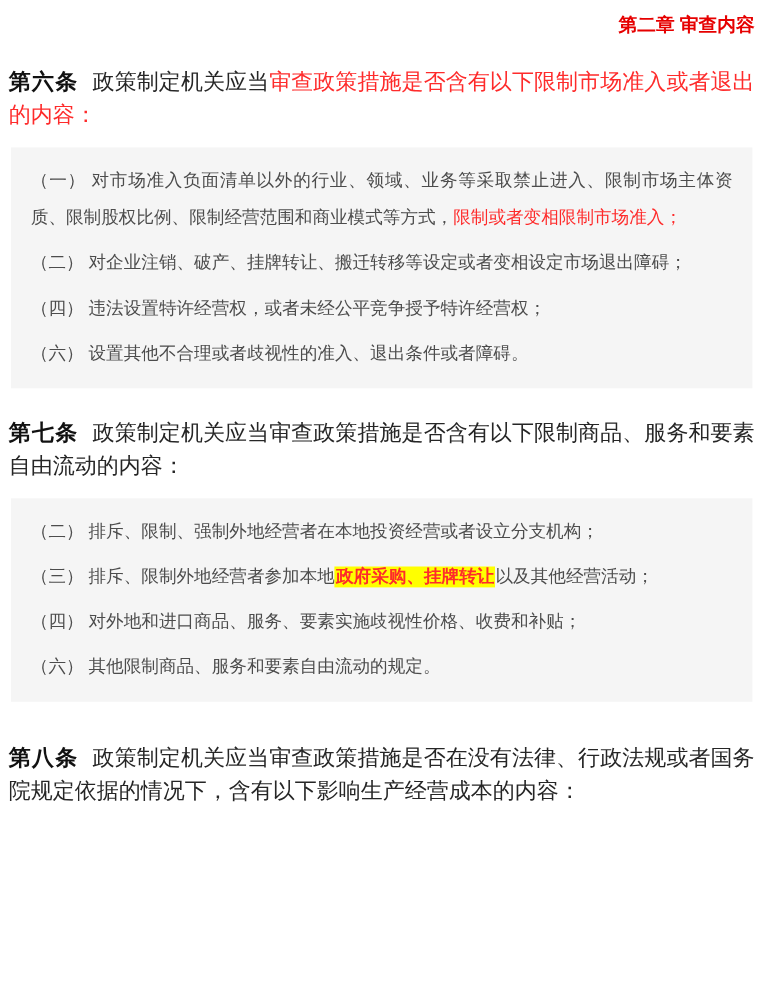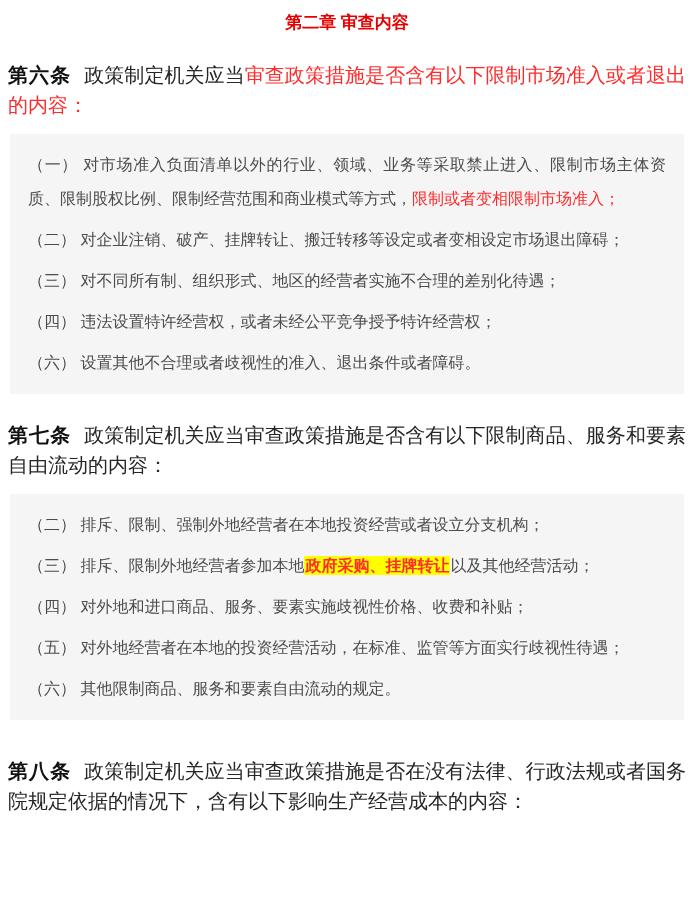--- a/index.html
+++ b/index.html
@@ -6,21 +6,21 @@
   body {
     width: 694px; height: 912px;
     background: #ffffff;
     overflow: hidden;
     font-family: "Liberation Sans", "DejaVu Sans", sans-serif;
   }
   .page { padding: 12px 8px 0 8px; }
 
   .title {
     font-size: 17px; line-height: 22px;
-    font-weight: bold; text-align: center;
+    font-weight: bold; text-align: right;
     color: var(--title_red, #e60000);
   }
 
   .article {
     font-size: 20px; line-height: 30px;
     color: #262626; text-align: justify;
     margin: 26px 0 0 0;
   }
   .article .label {
     font-weight: bold; color: #111111;
@@ -61,30 +61,28 @@
 
 <div class="page">
 
   <div class="title">第二章 审查内容</div>
 
   <p class="article"><span class="label">第六条</span><span>政策制定机关应当</span><span class="red">审查政策措施是否含有以下限制市场准入或者退出的内容：</span></p>
 
   <div class="panel">
     <p class="item"><span>（一） 对市场准入负面清单以外的行业、领域、业务等采取禁止进入、限制市场主体资质、限制股权比例、限制经营范围和商业模式等方式，</span><span class="red">限制或者变相限制市场准入；</span></p>
     <p class="item">（二） 对企业注销、破产、挂牌转让、搬迁转移等设定或者变相设定市场退出障碍；</p>
-    <p class="item">（三） 对不同所有制、组织形式、地区的经营者实施不合理的差别化待遇；</p>
     <p class="item">（四） 违法设置特许经营权，或者未经公平竞争授予特许经营权；</p>
     <p class="item">（六） 设置其他不合理或者歧视性的准入、退出条件或者障碍。</p>
   </div>
 
   <p class="article"><span class="label">第七条</span><span>政策制定机关应当审查政策措施</span><span class="u">是否含有以下限制商品、服务和要素自由流动的内容：</span></p>
 
   <div class="panel">
     <p class="item">（二） 排斥、限制、强制外地经营者在本地投资经营或者设立分支机构；</p>
     <p class="item"><span>（三） 排斥、限制外地经营者参加本地</span><span class="hl">政府采购、挂牌转让</span><span>以及其他经营活动；</span></p>
     <p class="item"><span>（四） 对外地和进口商品、服务、要素实施</span><span class="u">歧视性价格、收费和补贴</span><span>；</span></p>
-    <p class="item">（五） 对外地经营者在本地的投资经营活动，在标准、监管等方面实行歧视性待遇；</p>
     <p class="item">（六） 其他限制商品、服务和要素自由流动的规定。</p>
   </div>
 
   <p class="article a8"><span class="label">第八条</span><span>政策制定机关应当审查政策措施</span><span class="u">是否在没有法律、行政法规或者国务院规定依据的情况下</span><span>，含有以下影响生产经营成本的内容：</span></p>
 
 </div>
 
 </body></html>

